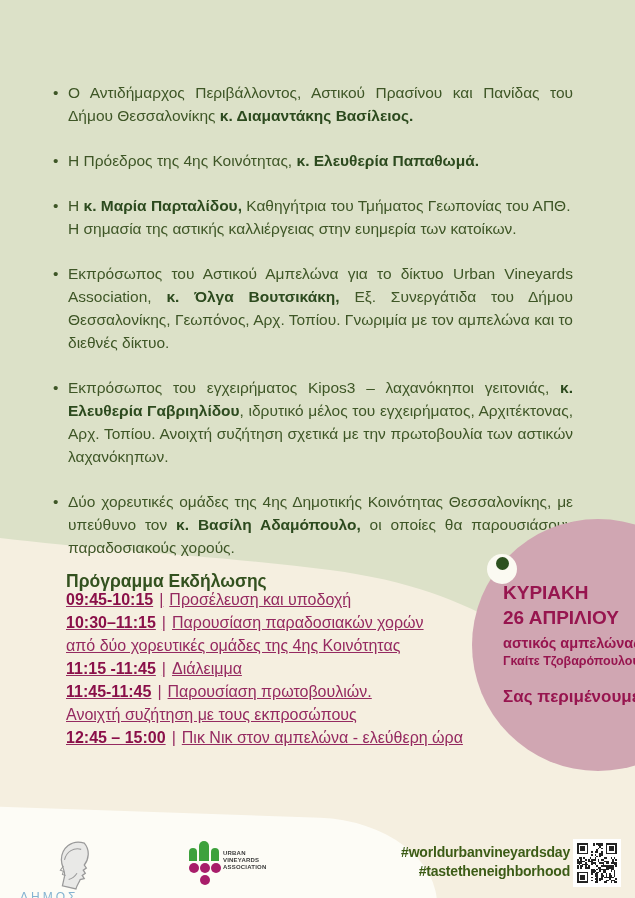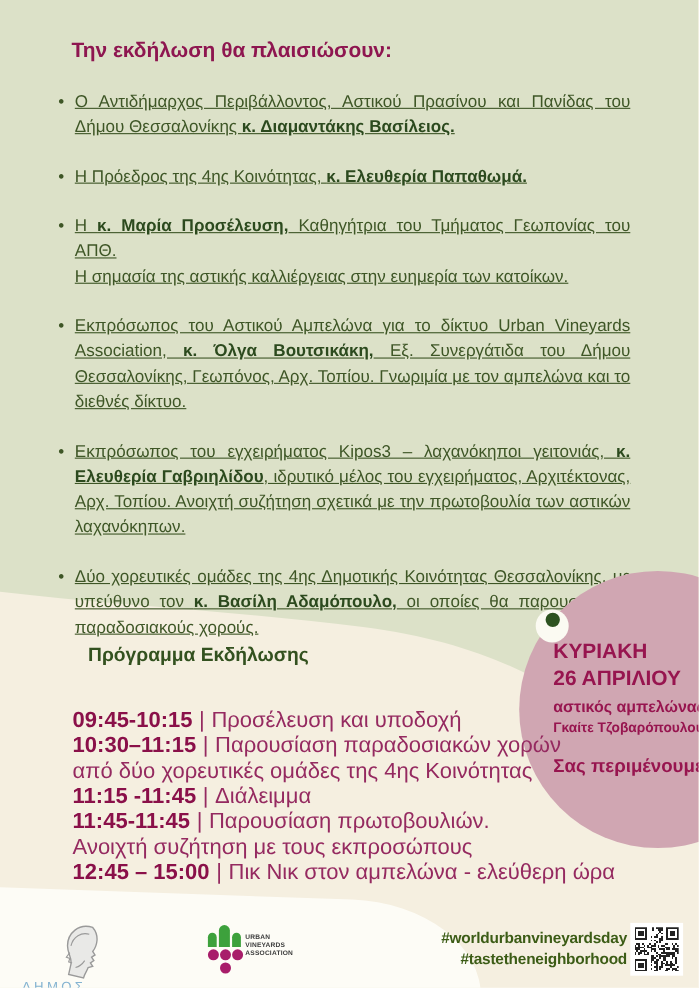--- a/index.html
+++ b/index.html
@@ -25,35 +25,35 @@
     border-radius:50%;background:#2d5220;display:block;
   }
   
   .title{
     position:absolute;left:65px;top:36px;margin:0;z-index:1;
     font-size:19px;font-weight:bold;color:#8e1650;
   }
   .participants{
     position:absolute;left:68px;top:81px;width:505px;z-index:1;
     margin:0;padding:0;list-style:none;
-    font-size:15.5px;line-height:23px;color:#3e5626;text-align:justify;text-decoration:underline;
+    font-size:15.5px;line-height:23px;color:#3e5626;text-align:justify;
   }
   .participants li{position:relative;margin:0 0 22px 0;}
   .participants li::before{
     content:"•";position:absolute;left:-15px;top:0;color:#3e5626;
   }
   .participants b{color:#2c4a1e;}
   
   .prog-title{
-    position:absolute;left:66px;top:571px;margin:14px;z-index:3;
+    position:absolute;left:66px;top:571px;margin:0;z-index:3;
     font-size:17.5px;font-weight:bold;color:#33511f;
   }
   .program{
-    position:absolute;left:66px;top:644px;z-index:3;
-    font-size:20px;line-height:23px;color:#952a60;white-space:nowrap;
+    position:absolute;left:66px;top:588px;z-index:3;
+    font-size:16px;line-height:23px;color:#952a60;white-space:nowrap;text-decoration:underline;
   }
   .program b{color:#8a1049;}
   .program .sep{padding:0 6px;color:#952a60;}
   
   .event-info{position:absolute;left:503px;top:580px;z-index:4;color:#97154f;white-space:nowrap;}
   .ei-day{font-size:19px;font-weight:bold;line-height:25px;}
   .ei-date{font-size:19px;font-weight:bold;line-height:25px;}
   .ei-venue{font-size:14.5px;font-weight:bold;line-height:19px;margin-top:4px;}
   .ei-address{font-size:12.5px;font-weight:bold;line-height:17px;}
   .ei-cta{font-size:17px;font-weight:bold;margin-top:17px;}
@@ -92,26 +92,25 @@
 
   <svg class="wave" width="635" height="898" viewBox="0 0 635 898">
     <path d="M0 0 H635 V690 C600 675 570 663 530 640 C470 605 420 582 330 570 C220 556 100 550 0 538 Z" fill="#dce1c8"></path>
   </svg>
 
   <div class="pink-circle"></div>
   <div class="deco-white-circle">
     <span class="deco-green-dot"></span>
   </div>
 
-  <h1 class="title">Την εκδήλωση θα πλαισιώσουν:</h1>
 
   <ul class="participants">
     <li><span>Ο Αντιδήμαρχος Περιβάλλοντος, Αστικού Πρασίνου και Πανίδας του Δήμου Θεσσαλονίκης </span><b>κ. Διαμαντάκης Βασίλειος.</b><span></span></li>
     <li><span>Η Πρόεδρος της 4ης Κοινότητας, </span><b>κ. Ελευθερία Παπαθωμά.</b><span></span></li>
-    <li><span>Η </span><b>κ. Μαρία Προσέλευση,</b><span> Καθηγήτρια του Τμήματος Γεωπονίας του ΑΠΘ.</span><br><span>Η σημασία της αστικής καλλιέργειας στην ευημερία των κατοίκων.</span></li>
+    <li><span>Η </span><b>κ. Μαρία Παρταλίδου,</b><span> Καθηγήτρια του Τμήματος Γεωπονίας του ΑΠΘ.</span><br><span>Η σημασία της αστικής καλλιέργειας στην ευημερία των κατοίκων.</span></li>
     <li><span>Εκπρόσωπος του Αστικού Αμπελώνα για το δίκτυο Urban Vineyards Association, </span><b>κ. Όλγα Βουτσικάκη,</b><span> Εξ. Συνεργάτιδα του Δήμου Θεσσαλονίκης, Γεωπόνος, Αρχ. Τοπίου. Γνωριμία με τον αμπελώνα και το διεθνές δίκτυο.</span></li>
     <li><span>Εκπρόσωπος του εγχειρήματος Kipos3 – λαχανόκηποι γειτονιάς, </span><b>κ. Ελευθερία Γαβριηλίδου</b><span>, ιδρυτικό μέλος του εγχειρήματος, Αρχιτέκτονας, Αρχ. Τοπίου. Ανοιχτή συζήτηση σχετικά με την πρωτοβουλία των αστικών λαχανόκηπων.</span></li>
     <li><span>Δύο χορευτικές ομάδες της 4ης Δημοτικής Κοινότητας Θεσσαλονίκης, με υπεύθυνο τον </span><b>κ. Βασίλη Αδαμόπουλο,</b><span> οι οποίες θα παρουσιάσουν παραδοσιακούς χορούς.</span></li>
   </ul>
 
   <h2 class="prog-title">Πρόγραμμα Εκδήλωσης</h2>
   <div class="program">
     <div class="prog-row"><b>09:45-10:15</b><span class="sep">|</span><span>Προσέλευση και υποδοχή</span></div>
     <div class="prog-row"><b>10:30–11:15</b><span class="sep">|</span><span>Παρουσίαση παραδοσιακών χορών</span></div>
     <div class="prog-row"><span>από δύο χορευτικές ομάδες της 4ης Κοινότητας</span></div>

